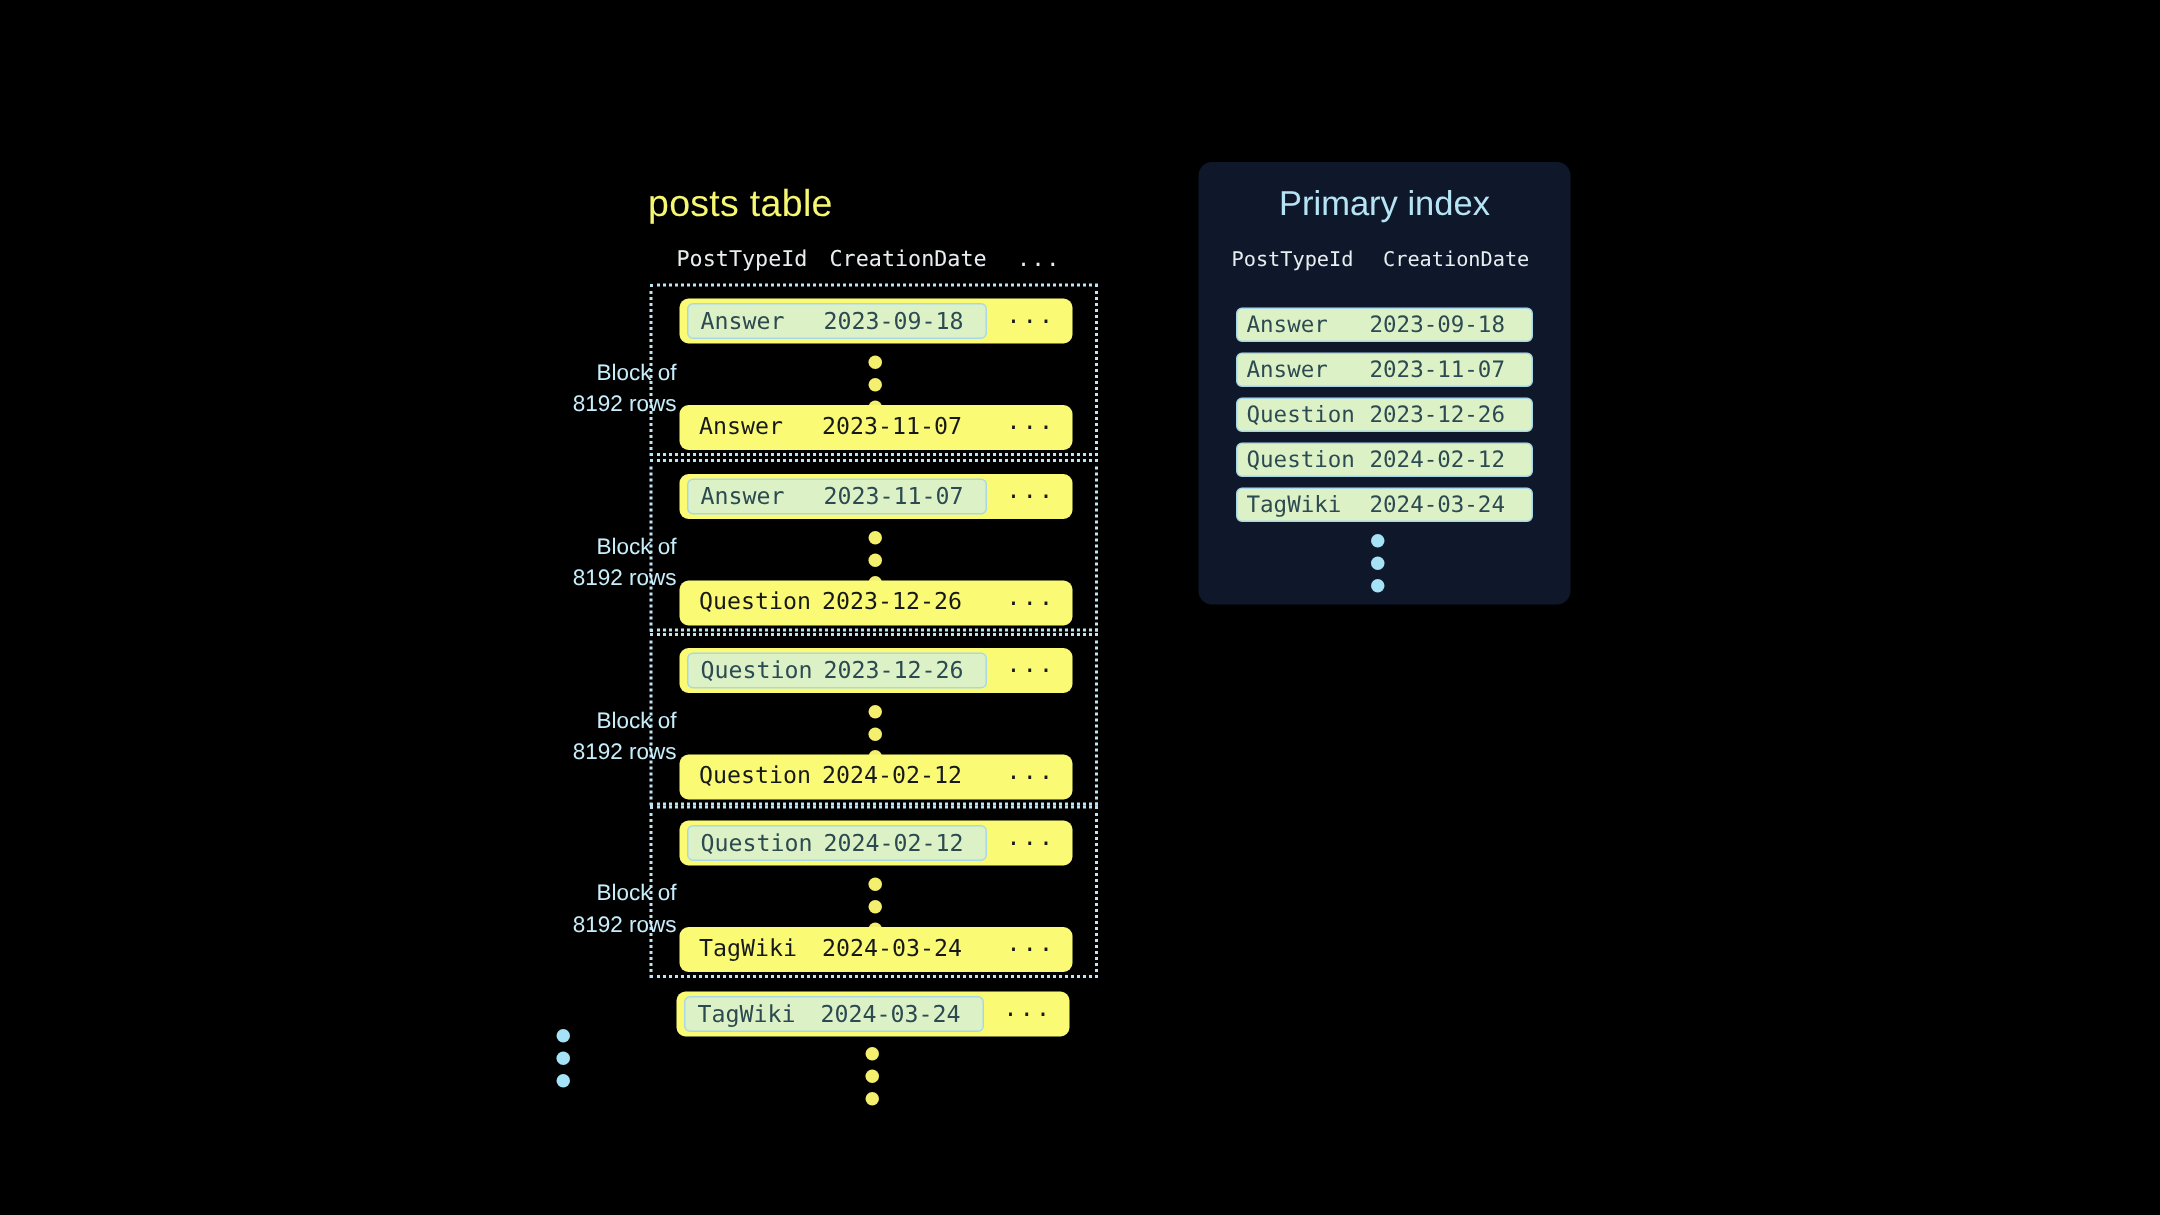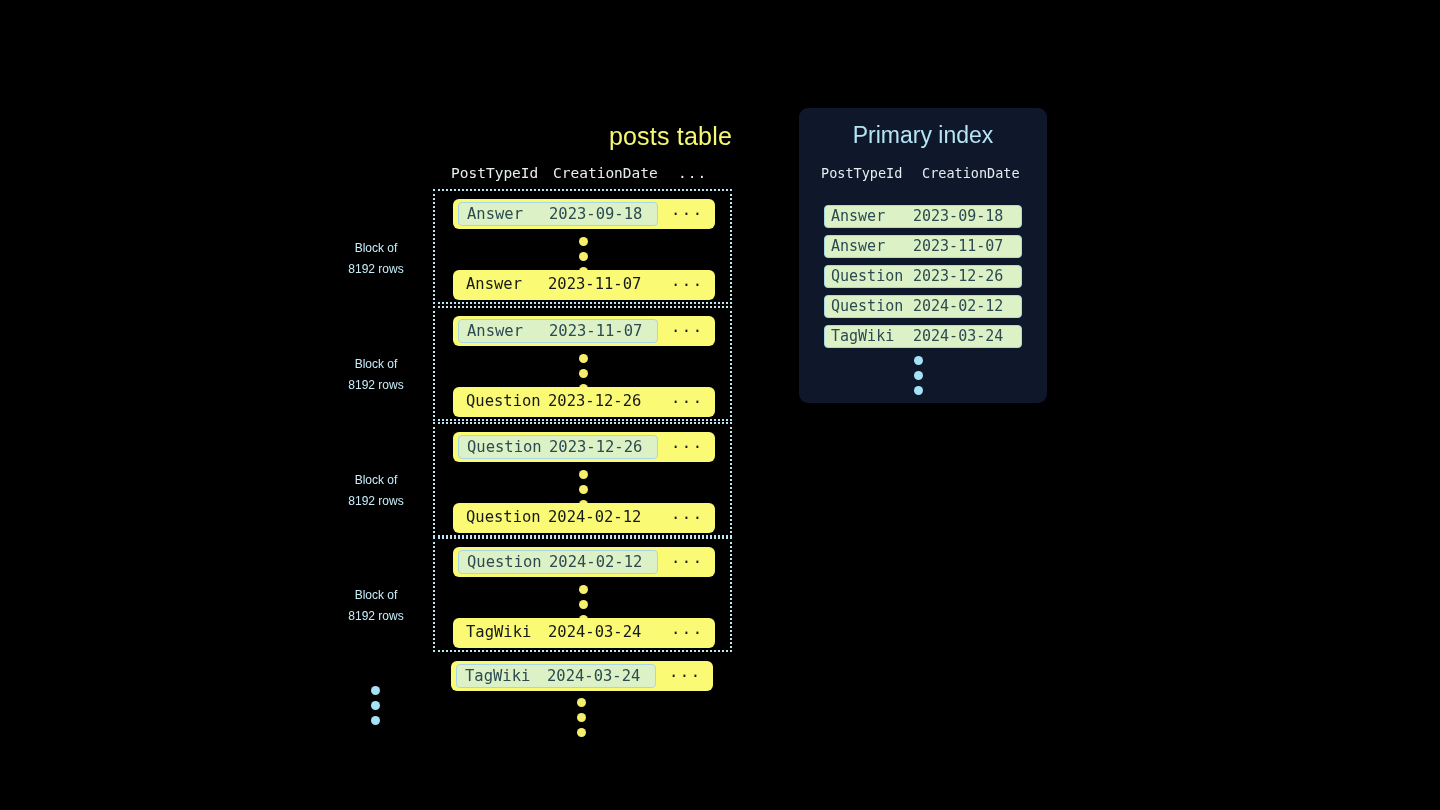--- a/index.html
+++ b/index.html
@@ -20,21 +20,21 @@
     width: 1440px;
     height: 810px;
   }
 
   
   #posts-table-title {
     position: absolute;
     left: 432px;
     top: 122px;
     width: 300px;
-    text-align: right;
+    text-align: left;
     color: #f7f871;
     font-size: 25px;
     font-family: "Liberation Sans", sans-serif;
     letter-spacing: 0.2px;
   }
   #posts-col-headers {
     position: absolute;
     left: 433px;
     top: 165px;
     width: 299px;
@@ -54,23 +54,23 @@
   .block {
     position: absolute;
     left: 433px;
     width: 299px;
     border: 2px dotted #bfe4f2;
     box-sizing: border-box;
   }
   .block-label {
     position: absolute;
     width: 150px;
-    text-align: center;
+    text-align: right;
     color: #c8eefb;
-    font-size: 12px;
+    font-size: 15px;
     line-height: 21px;
     font-family: "Liberation Sans", sans-serif;
   }
 
   .row {
     position: absolute;
     height: 30px;
     border-radius: 6px;
     background: #fafa74;
     box-sizing: border-box;

